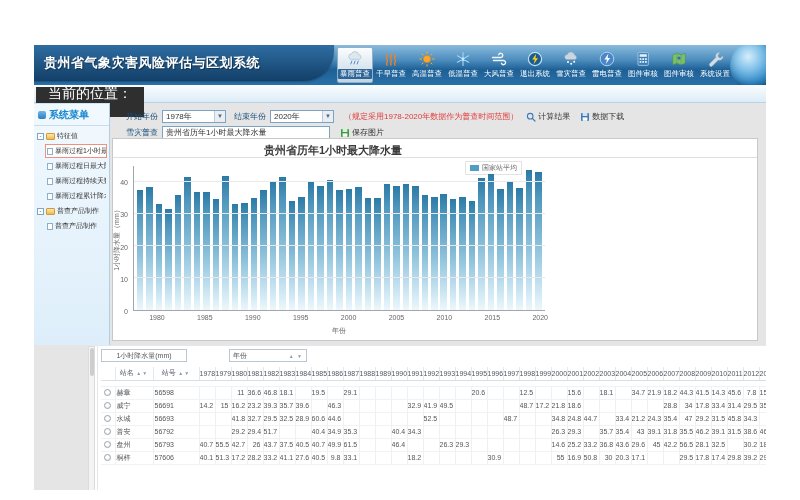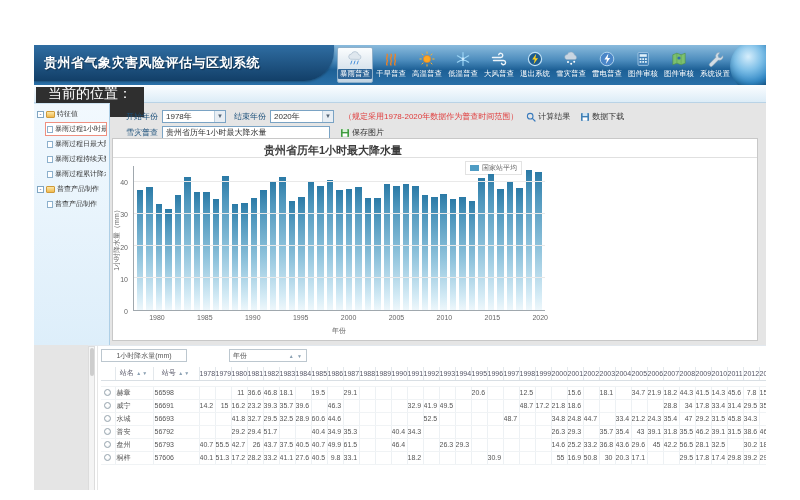--- a/index.html
+++ b/index.html
@@ -204,20 +204,24 @@
         </div>
       </div>
     <div class="globe"></div>
   </div>
 
   <div class="crumbbar">
     <span class="loc-tab">当前的位置：</span>
   </div>
 
   <div class="sidebar">
+    <div class="sidebar-title">
+      <span class="menu-badge"></span>
+      <span>系统菜单</span>
+    </div>
     <div class="tree">
         <div class="tree-group">
           <span class="expander">-</span>
           <span class="folder"></span>
           <span class="group-label">特征值</span>
         </div>
         <div class="tree-leaf selected">
           <span class="leaf-ic"></span>
           <span class="leaf-label">暴雨过程1小时最大降水量</span>
         </div>

